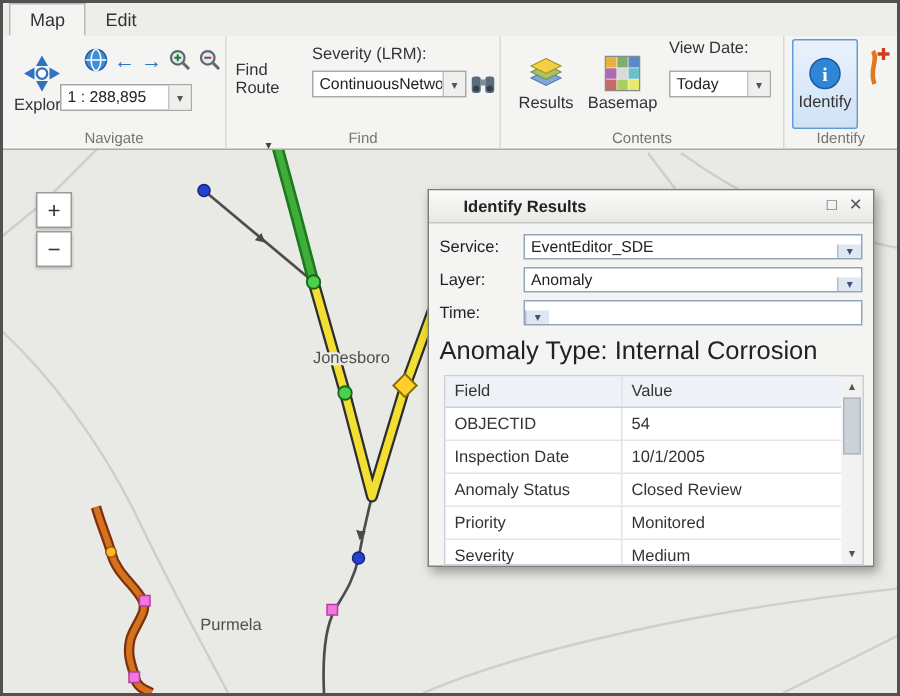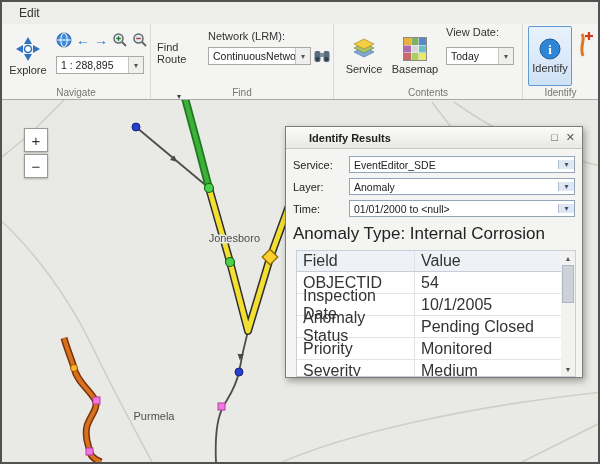--- a/index.html
+++ b/index.html
@@ -32,43 +32,46 @@
   
   .panel{position:absolute;left:283px;top:26px;width:298px;height:252px;background:#f4f4f2;
          border:1px solid #7d7d7a;box-shadow:2px 3px 7px rgba(0,0,0,.35);box-sizing:border-box;
          display:flex;flex-direction:column;}
   .ptitle{height:21px;background:linear-gradient(#fbfbfa,#e8e8e5);border-bottom:1px solid #c6c6c2;
           display:flex;align-items:center;padding:0 7px;flex:none;}
   .ptitle .ttext{font-size:11px;font-weight:bold;color:#222;flex:1;margin-left:16px;}
   .tbtn{font-size:11px;color:#555;margin-left:8px;cursor:default;line-height:11px;}
   .prow{display:flex;align-items:center;height:21px;padding:0 7px;flex:none;margin-top:1px;}
   .plabel{width:56px;font-size:11px;color:#222;flex:none;}
-  .pcombo{flex:1;display:flex;border:1px solid #93a3b8;background:#fff;height:17px;align-items:center;box-sizing:border-box;}
+  .pcombo{flex:1;display:flex;border:1px solid #93a3b8;background:#fff;height:17px;align-items:flex-end;box-sizing:border-box;}
   .pcombo .cval{flex:1;font-size:10.5px;padding:1px 4px;color:#222;white-space:nowrap;overflow:hidden;}
   .pcombo .ccaret{width:15px;background:#dfe7f2;border-left:1px solid #aebdd2;color:#3f537a;}
   .ptext{font-size:17px;color:#222;padding:5px 7px 2px;flex:none;}
   .twrap{flex:1;display:flex;margin:4px 6px 0 10px;overflow:hidden;}
   .tbl{flex:1;background:#fff;border:1px solid #c9cfd8;border-right:none;overflow:hidden;}
   .thead{display:flex;height:20px;background:#eef1f6;border-bottom:1px solid #c9cfd8;}
-  .th,.td{font-size:16px;color:#333;display:flex;align-items:center;padding-left:6px;box-sizing:border-box;}
+  .th,.td{font-size:11px;color:#333;display:flex;align-items:center;padding-left:6px;box-sizing:border-box;}
   .col-f{width:118px;border-right:1px solid #dfe3e9;flex:none;}
   .col-v{flex:1;}
   .trow{display:flex;height:21px;border-bottom:1px solid #e4e4e2;background:#fff;}
   .vscroll{width:15px;background:#f2f2f0;border:1px solid #c9cfd8;border-left:none;display:flex;
            flex-direction:column;box-sizing:border-box;}
   .sarrow{height:14px;display:flex;align-items:center;justify-content:center;font-size:7px;color:#555;flex:none;}
   .sthumb{height:36px;margin:0 1px;background:#cdd2da;border:1px solid #aeb6c2;flex:none;}
   .sspace{flex:1;}
 </style>
 </head>
 <body>
 
 <div class="window">
 
   <div class="tabs">
+    <div class="tab active">
+        <span>Map</span>
+      </div>
     <div class="tab">
         <span>Edit</span>
       </div>
   </div>
 
   <div class="ribbon">
 
     <div class="rgroup" style="left:0;width:148px;">
       <div class="bigbtn" style="left:4px;top:4px;width:44px;height:56px;justify-content:center;">
         <svg width="26" height="26" viewBox="0 0 26 26">
@@ -93,37 +96,37 @@
           <line x1="4.2" y1="6.5" x2="8.8" y2="6.5" stroke="#2a7a2a" stroke-width="1.4"></line>
           <line x1="6.5" y1="4.2" x2="6.5" y2="8.8" stroke="#2a7a2a" stroke-width="1.4"></line>
           <line x1="10" y1="10" x2="14" y2="14" stroke="#666" stroke-width="2"></line>
         </svg>
         <svg width="16" height="16" viewBox="0 0 16 16">
           <circle cx="6.5" cy="6.5" r="4.5" fill="#ddeefb" stroke="#666" stroke-width="1.5"></circle>
           <line x1="4.2" y1="6.5" x2="8.8" y2="6.5" stroke="#b33" stroke-width="1.4"></line>
           <line x1="10" y1="10" x2="14" y2="14" stroke="#666" stroke-width="2"></line>
         </svg>
       </div>
-      <div class="combo" style="left:54px;top:32px;width:88px;">
+      <div class="combo" style="left:38px;top:32px;width:88px;">
         <span class="cval">1 : 288,895</span>
         <span class="ccaret">▾</span>
       </div>
       <div class="grouplabel">Navigate</div>
     </div>
 
     <div class="rgroup" style="left:149px;width:182px;">
       <div class="bigbtn" style="left:6px;top:4px;width:44px;height:56px;justify-content:center;gap:28px;">
         <svg width="22" height="22" viewBox="0 0 22 22">
           <circle cx="9" cy="9" r="6.5" fill="#eaf3fb" stroke="#7a7a76" stroke-width="2"></circle>
           <line x1="13.5" y1="13.5" x2="20" y2="20" stroke="#7a7a76" stroke-width="3"></line>
         </svg>
         <span>Find Route</span>
         <span class="smallcaret">▾</span>
       </div>
-      <div class="rlabel" style="left:57px;top:6px;">Network (LRM):</div>
+      <div class="rlabel" style="left:57px;top:6px;">Severity (LRM):</div>
       <div class="combo" style="left:57px;top:23px;width:103px;">
         <span class="cval">ContinuousNetwork</span>
         <span class="ccaret">▾</span>
       </div>
       <svg width="18" height="18" viewBox="0 0 18 18" style="position:absolute;left:162px;top:23px;">
         <rect x="1.5" y="4" width="6" height="11" rx="2" fill="#5a6b7a"></rect>
         <rect x="10.5" y="4" width="6" height="11" rx="2" fill="#5a6b7a"></rect>
         <rect x="7" y="6" width="4" height="4" fill="#7c8c9a"></rect>
         <circle cx="4.5" cy="12" r="2" fill="#2f3e4a"></circle>
         <circle cx="13.5" cy="12" r="2" fill="#2f3e4a"></circle>
@@ -131,21 +134,21 @@
       <div class="grouplabel">Find</div>
     </div>
 
     <div class="rgroup" style="left:332px;width:188px;">
       <div class="bigbtn" style="left:8px;top:4px;width:44px;height:56px;justify-content:center;">
         <svg width="24" height="24" viewBox="0 0 24 24">
           <polygon points="12,10 22,15 12,20 2,15" fill="#7fa8d9" stroke="#4f77a8" stroke-width="0.7"></polygon>
           <polygon points="12,6 22,11 12,16 2,11" fill="#a8c46a" stroke="#718e3c" stroke-width="0.7"></polygon>
           <polygon points="12,2 22,7 12,12 2,7" fill="#f2cf45" stroke="#ab8a1d" stroke-width="0.7"></polygon>
         </svg>
-        <span>Service</span>
+        <span>Results</span>
       </div>
       <div class="bigbtn" style="left:56px;top:4px;width:50px;height:56px;justify-content:center;">
         <svg width="24" height="24" viewBox="0 0 24 24">
           <rect x="1" y="1" width="7" height="7" fill="#e8b33c"></rect>
             <rect x="8.5" y="1" width="7" height="7" fill="#7fb06a"></rect>
             <rect x="16" y="1" width="7" height="7" fill="#5a88c9"></rect>
           <rect x="1" y="8.5" width="7" height="7" fill="#b06ab0"></rect>
             <rect x="8.5" y="8.5" width="7" height="7" fill="#d9d9d9"></rect>
             <rect x="16" y="8.5" width="7" height="7" fill="#6ac0c9"></rect>
           <rect x="1" y="16" width="7" height="7" fill="#c96a6a"></rect>
@@ -257,21 +260,20 @@
       <div class="prow">
         <span class="plabel">Layer:</span>
         <div class="pcombo">
           <span class="cval">Anomaly</span>
           <span class="ccaret">▾</span>
         </div>
       </div>
       <div class="prow">
         <span class="plabel">Time:</span>
         <div class="pcombo">
-          <span class="cval">01/01/2000 to &lt;null&gt;</span>
           <span class="ccaret">▾</span>
         </div>
       </div>
 
       <div class="ptext">Anomaly Type: Internal Corrosion</div>
 
       <div class="twrap">
         <div class="tbl">
           <div class="thead">
             <div class="th col-f">Field</div>
@@ -280,21 +282,21 @@
           <div class="trow">
             <div class="td col-f">OBJECTID</div>
             <div class="td col-v">54</div>
           </div>
           <div class="trow">
             <div class="td col-f">Inspection Date</div>
             <div class="td col-v">10/1/2005</div>
           </div>
           <div class="trow">
             <div class="td col-f">Anomaly Status</div>
-            <div class="td col-v">Pending Closed</div>
+            <div class="td col-v">Closed Review</div>
           </div>
           <div class="trow">
             <div class="td col-f">Priority</div>
             <div class="td col-v">Monitored</div>
           </div>
           <div class="trow">
             <div class="td col-f">Severity</div>
             <div class="td col-v">Medium</div>
           </div>
           <div class="trow">

